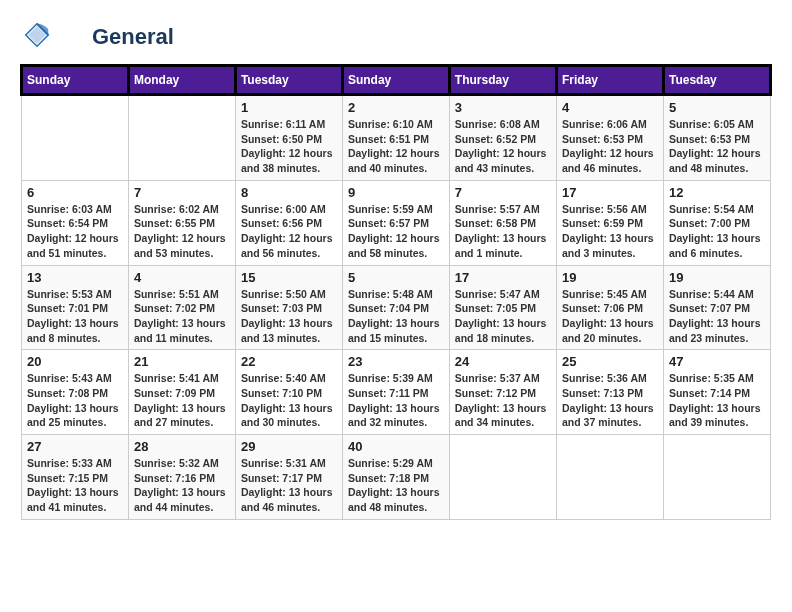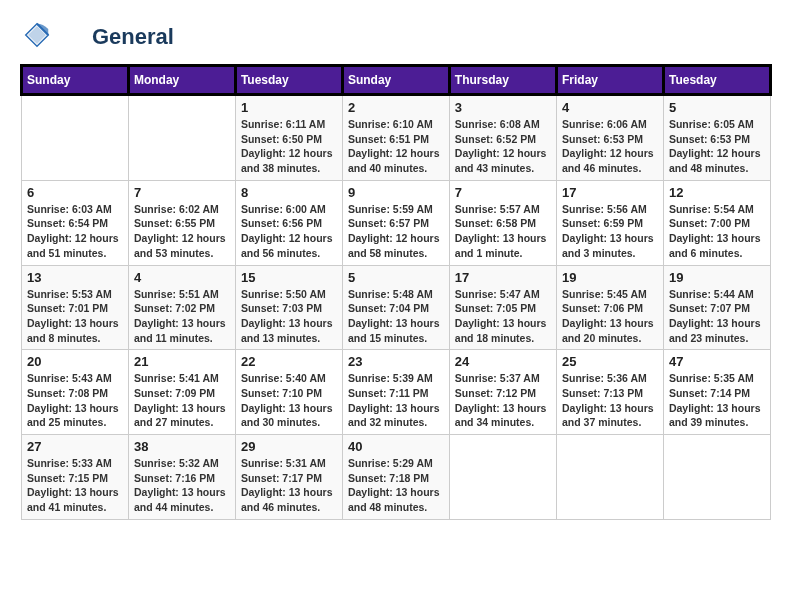--- a/index.html
+++ b/index.html
@@ -349,21 +349,21 @@
       <tr>
         <td>
         <span class="day-number">27</span>
         <div class="day-info">
           Sunrise: 5:33 AM<br>
           Sunset: 7:15 PM<br>
           Daylight: 13 hours and 41 minutes.
         </div>
       </td>
         <td>
-        <span class="day-number">38</span>
+        <span class="day-number">28</span>
         <div class="day-info">
           Sunrise: 5:32 AM<br>
           Sunset: 7:16 PM<br>
           Daylight: 13 hours and 44 minutes.
         </div>
       </td>
         <td>
         <span class="day-number">29</span>
         <div class="day-info">
           Sunrise: 5:31 AM<br>

